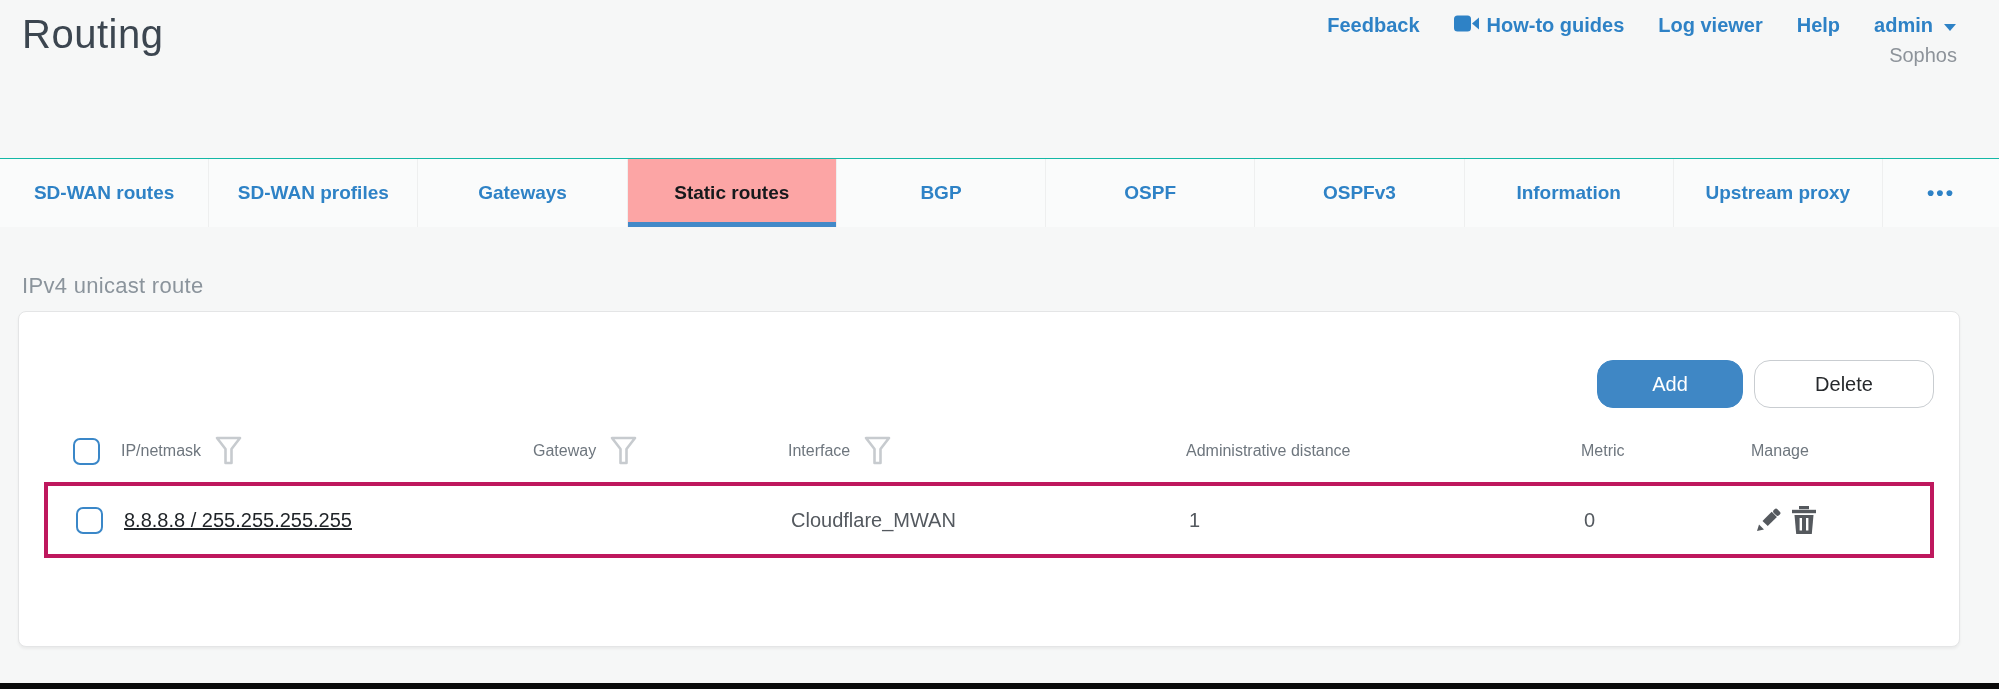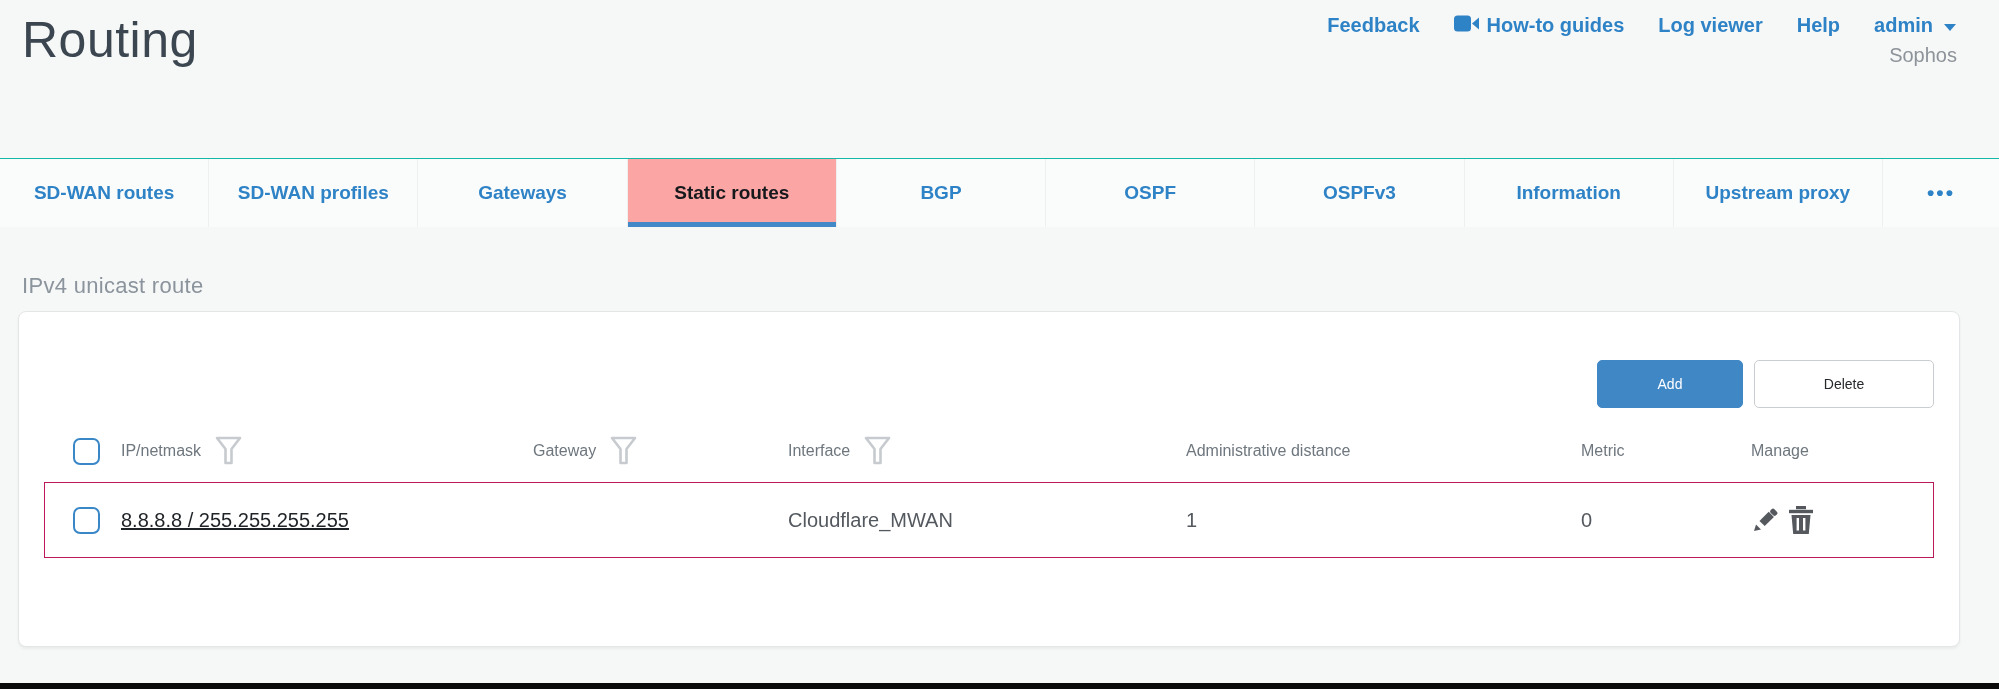--- a/index.html
+++ b/index.html
@@ -13,21 +13,21 @@
 
   
   .header {
     height: 158px;
     padding: 10px 42px 0 22px;
     display: flex;
     justify-content: space-between;
     align-items: flex-start;
   }
   .page-title {
-    font-size: 50px;
+    font-size: 40px;
     font-weight: 400;
     color: #3c4650;
     letter-spacing: 0.5px;
     line-height: 1.2;
   }
   .topnav-wrap { display: flex; flex-direction: column; align-items: flex-end; padding-top: 4px; }
   .topnav { display: flex; align-items: center; gap: 34px; }
   .topnav a {
     color: #2e82c6;
     font-size: 20px;
@@ -98,23 +98,23 @@
     height: 336px;
   }
   .actions {
     display: flex;
     justify-content: flex-end;
     gap: 11px;
     margin-top: 24px;
   }
   .btn {
     height: 48px;
-    font-size: 14px;
+    font-size: 20px;
     font-family: "Liberation Sans", sans-serif;
-    border-radius: 5px;
+    border-radius: 16px;
     cursor: pointer;
   }
   .btn-primary {
     width: 146px;
     background: #3f87c5;
     border: 1px solid #3f87c5;
     color: #ffffff;
   }
   .btn-secondary {
     width: 180px;
@@ -127,21 +127,21 @@
   .thead, .trow { display: flex; align-items: center; }
   .thead {
     height: 62px;
     margin-top: 12px;
     color: #6e767e;
     font-size: 16px;
     border: 1px solid transparent;
   }
   .trow {
     height: 76px;
-    border: 1px solid #be185d;
+    border: 4px solid #be185d;
     background: #ffffff;
     font-size: 20px;
     color: #54595f;
   }
   .cell { display: flex; align-items: center; gap: 14px; }
   .c-check  { flex: 0 0 76px; padding-left: 28px; }
   .c-ip     { flex: 0 0 412px; }
   .c-gw     { flex: 0 0 255px; }
   .c-iface  { flex: 0 0 398px; }
   .c-admin  { flex: 0 0 395px; }

